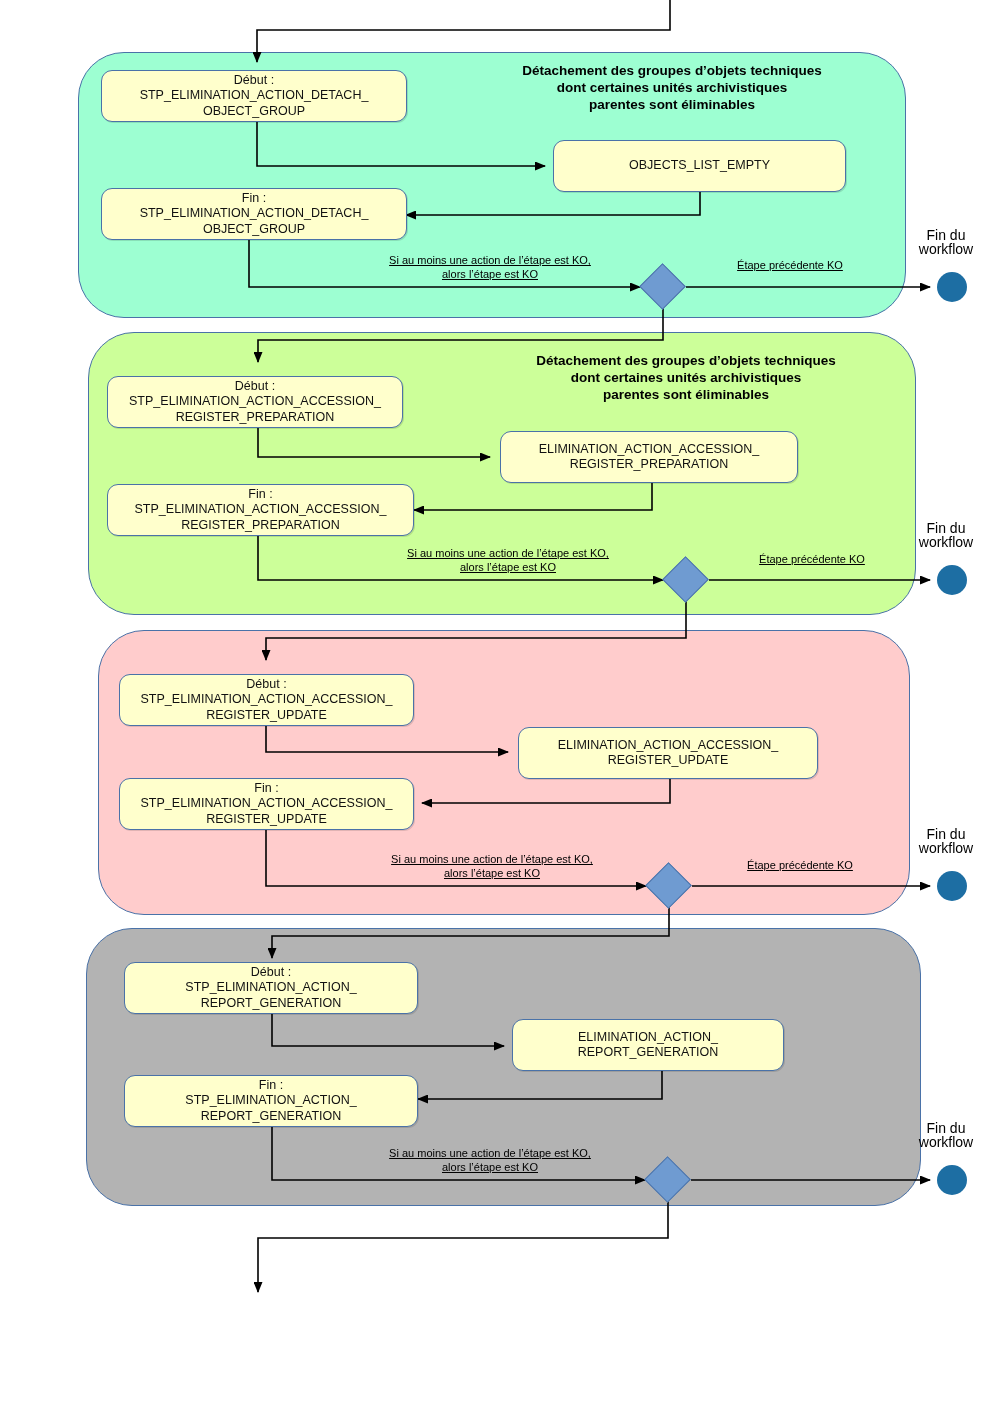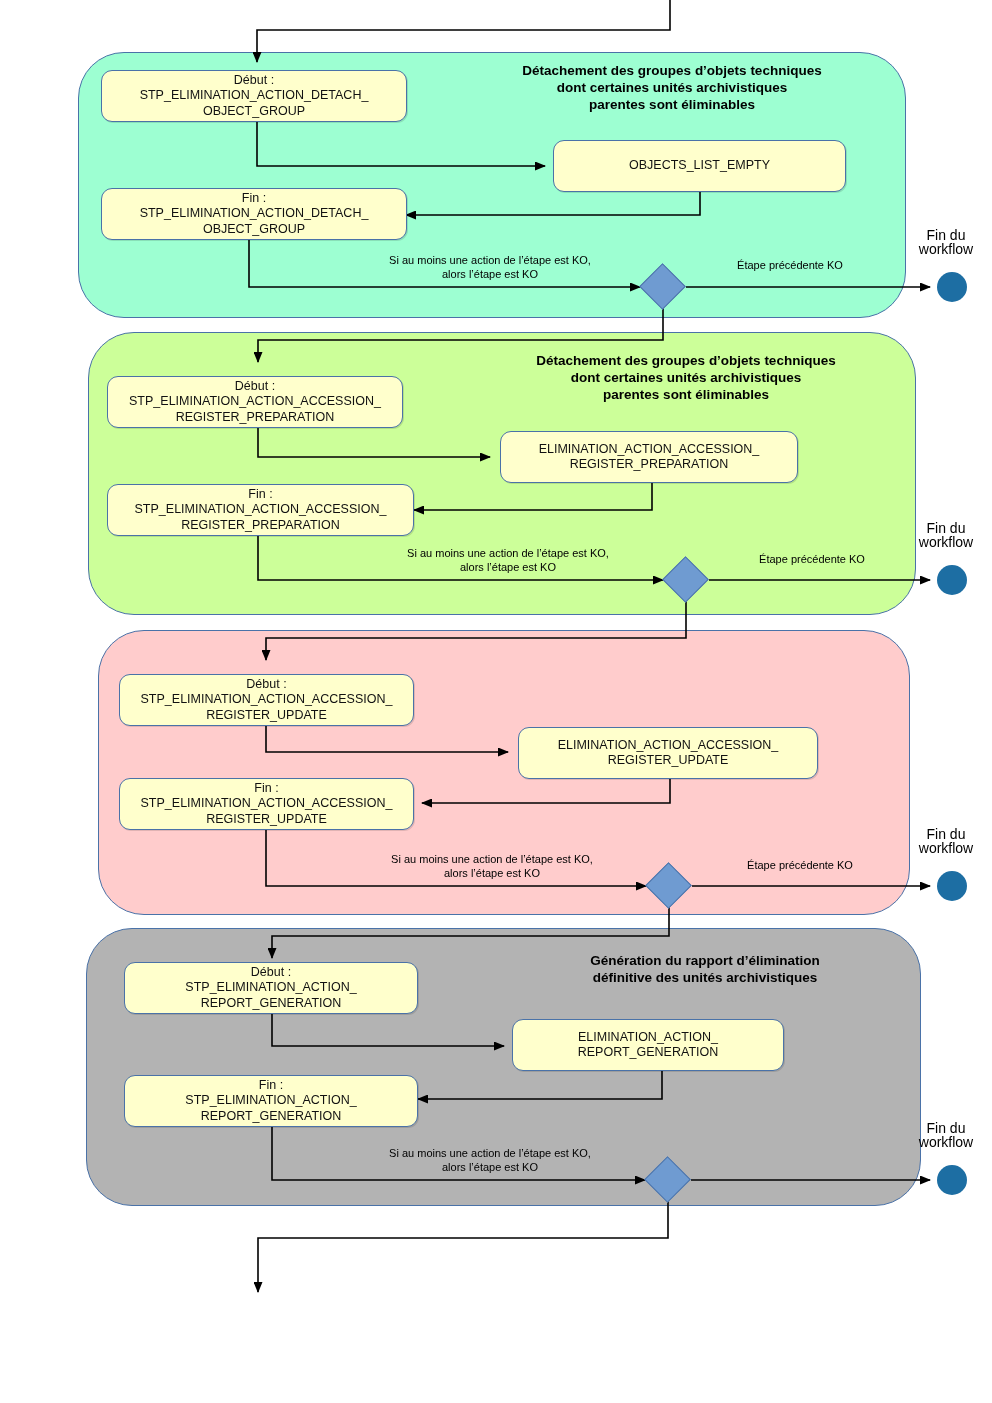--- a/index.html
+++ b/index.html
@@ -61,20 +61,21 @@
     background:#1d6ea3;
   }
 
   .edge-label{
     position:absolute;
     font-size:11px;
     line-height:14px;
     color:#000;
     text-align:center;
     white-space:pre-line;
+    text-decoration:underline;
   }
   .end-label{
     position:absolute;
     font-size:14px;
     line-height:14px;
     color:#000;
     text-align:center;
     white-space:pre-line;
   }
 </style>
@@ -195,22 +196,20 @@
 
   <div class="edge-label" style="left:700px;top:858px;width:200px;">Étape précédente KO</div>
 
   <div class="diamond" style="left:652px;top:869px;"></div>
 
   <div class="end-label" style="left:908px;top:827px;width:76px;">Fin du
 workflow</div>
 
   <div class="endnode" style="left:937px;top:871px;"></div>
 
-  <div class="lane-title" style="left:490px;top:952px;width:430px;">Génération du rapport d’élimination
-définitive des unités archivistiques</div>
 
   <div class="node" style="left:124px;top:962px;width:294px;height:52px;">Début :
 STP_ELIMINATION_ACTION_
 REPORT_GENERATION</div>
 
   <div class="node" style="left:512px;top:1019px;width:272px;height:52px;">ELIMINATION_ACTION_
 REPORT_GENERATION</div>
 
   <div class="node" style="left:124px;top:1075px;width:294px;height:52px;">Fin :
 STP_ELIMINATION_ACTION_

